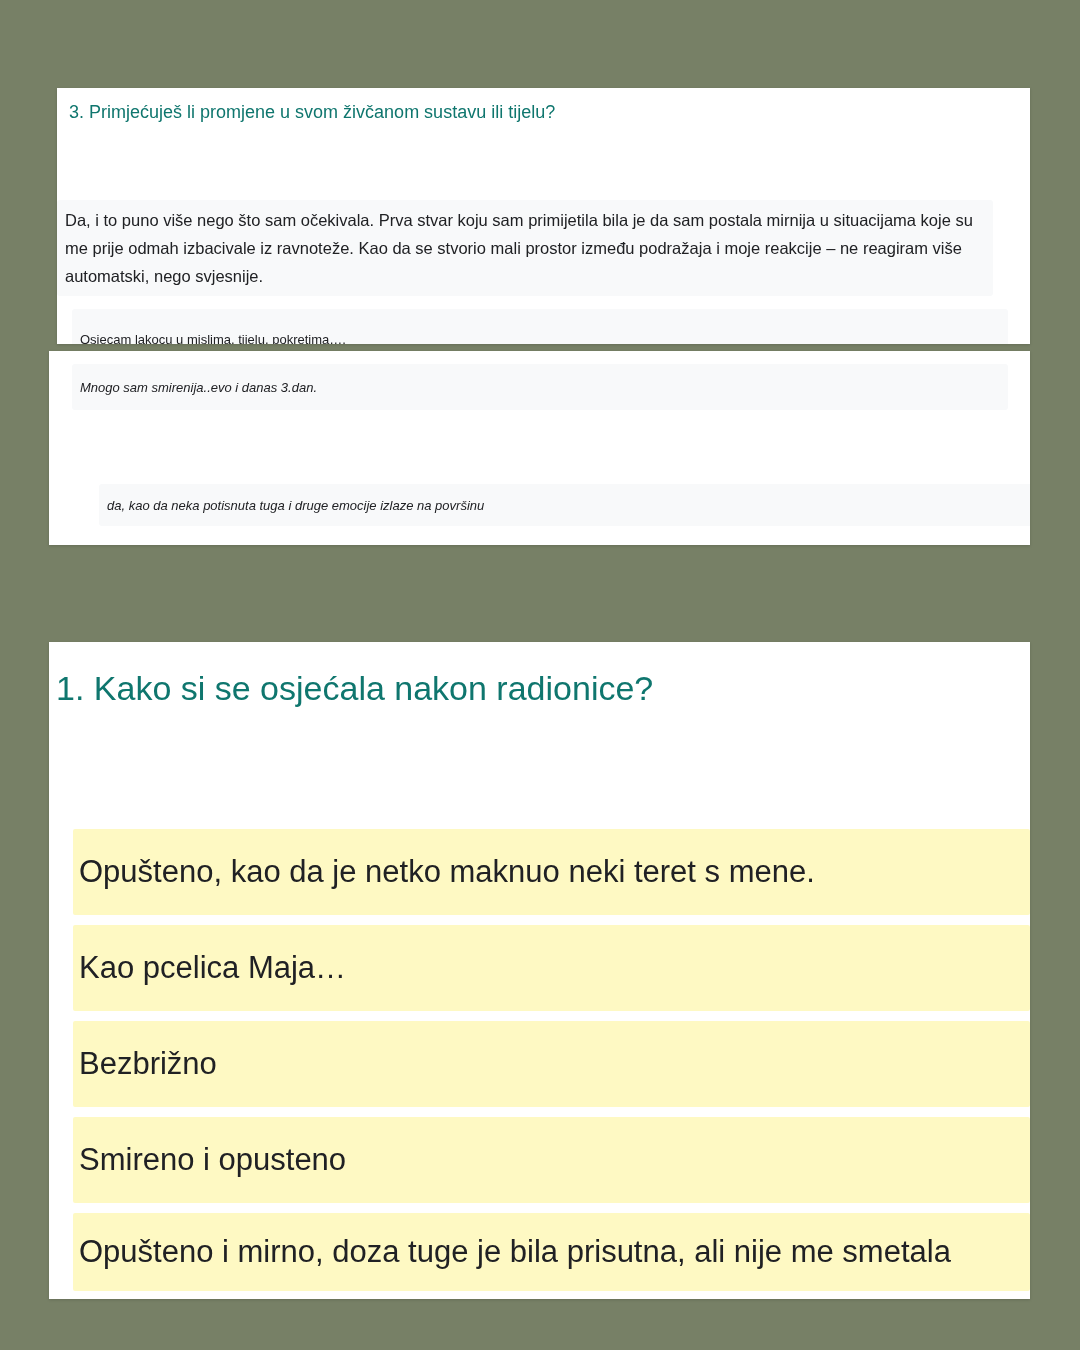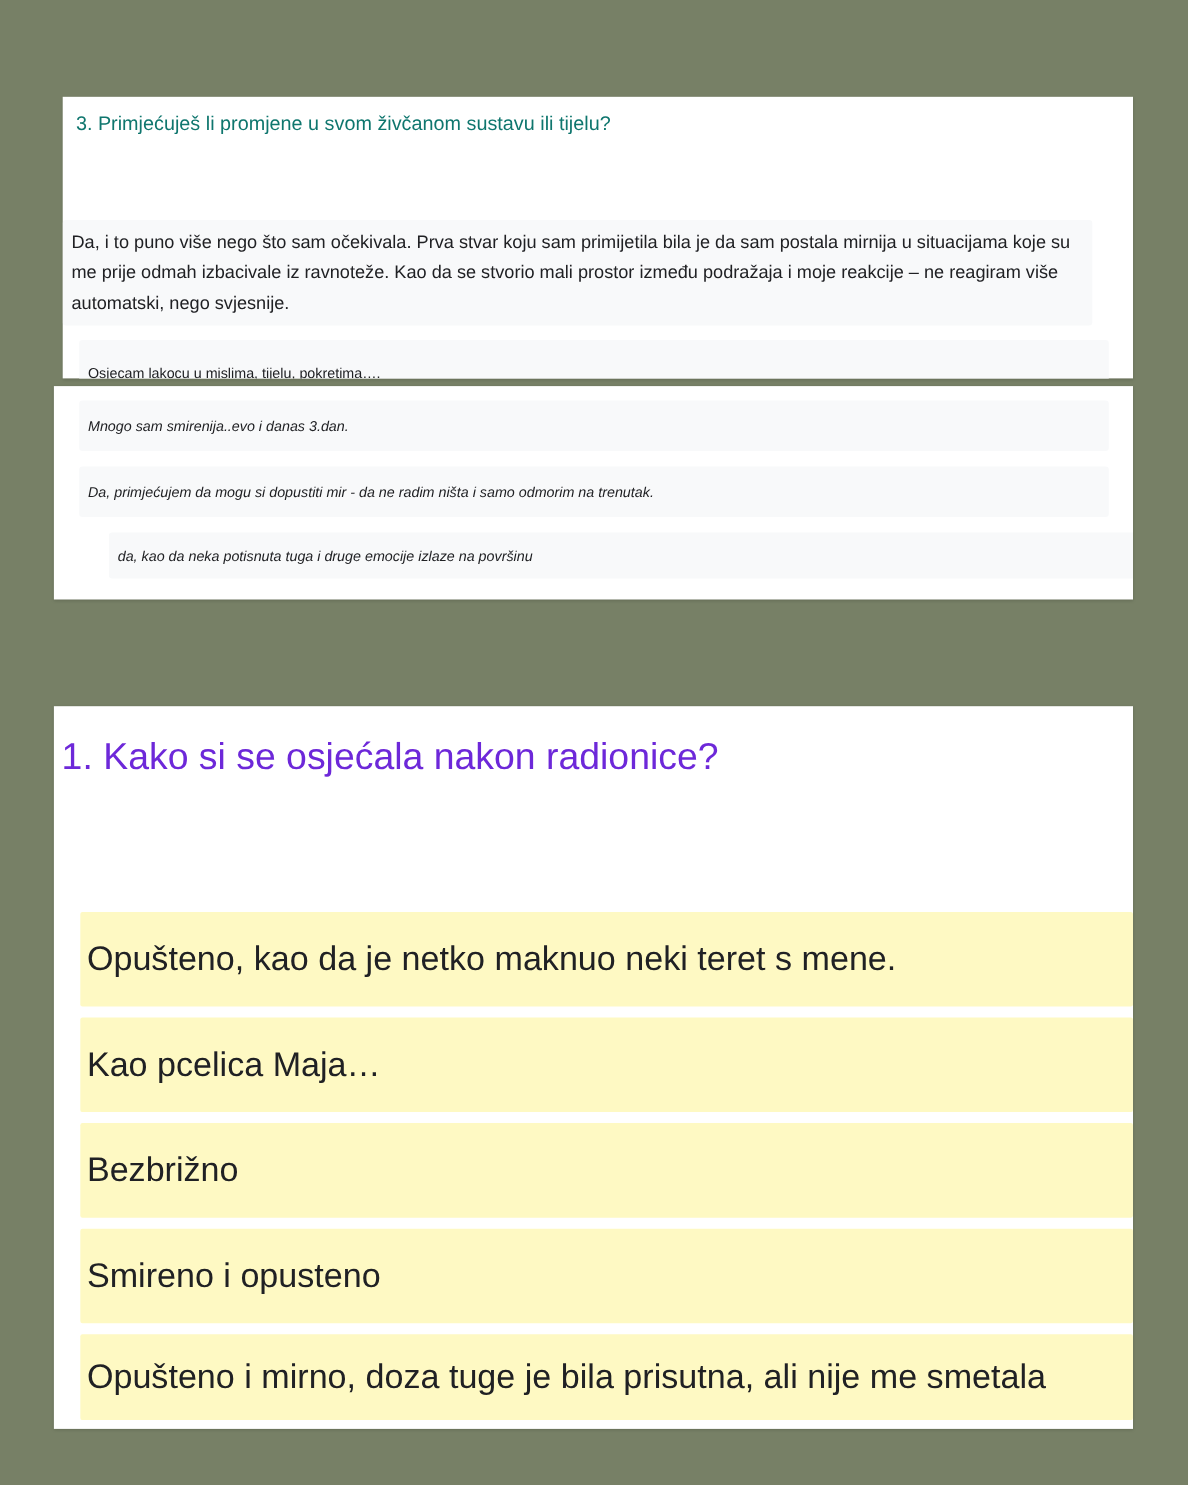--- a/index.html
+++ b/index.html
@@ -59,21 +59,21 @@
   .card2 .row.r0 { top: 13px; }
   .card2 .row.r1 { top: 73px; }
   .card2 .row.r2 { top: 133px; height: 42px; margin-left: 27px; }
   
   .card3 { left: 49px; top: 642px; width: 981px; height: 657px; }
   .card3 .question {
     position: absolute;
     left: 7px; top: 24px; right: 10px;
     font-size: 34px;
     line-height: 44px;
-    color: #6d28d9;
+    color: #0f766e;
   }
   .card3 .answer.big {
     left: 24px; width: 957px; height: 86px;
     display: flex;
     align-items: center;
     padding-left: 6px;
     box-sizing: border-box;
     font-size: 31px;
     border-radius: 2px;
     background: #fef9c3;
@@ -90,21 +90,20 @@
 <div class="canvas">
 
   <div class="card card1">
     <div class="question">3. Primjećuješ li promjene u svom živčanom sustavu ili tijelu?</div>
     <div class="answer para">Da, i to puno više nego što sam očekivala. Prva stvar koju sam primijetila bila je da sam postala mirnija u situacijama koje su me prije odmah izbacivale iz ravnoteže. Kao da se stvorio mali prostor između podražaja i moje reakcije – ne reagiram više automatski, nego svjesnije.</div>
     <div class="answer row clipped">Osjecam lakocu u mislima, tijelu, pokretima….</div>
   </div>
 
   <div class="card card2">
     <div class="answer row r0">Mnogo sam smirenija..evo i danas 3.dan.</div>
-    <div class="answer row r1">Da, primjećujem da mogu si dopustiti mir - da ne radim ništa i samo odmorim na trenutak.</div>
     <div class="answer row r2">da, kao da neka potisnuta tuga i druge emocije izlaze na površinu</div>
   </div>
 
   <div class="card card3">
     <div class="question">1. Kako si se osjećala nakon radionice?</div>
     <div class="answer big b0">Opušteno, kao da je netko maknuo neki teret s mene.</div>
     <div class="answer big b1">Kao pcelica Maja…</div>
     <div class="answer big b2">Bezbrižno</div>
     <div class="answer big b3">Smireno i opusteno</div>
     <div class="answer big b4">Opušteno i mirno, doza tuge je bila prisutna, ali nije me smetala</div>

